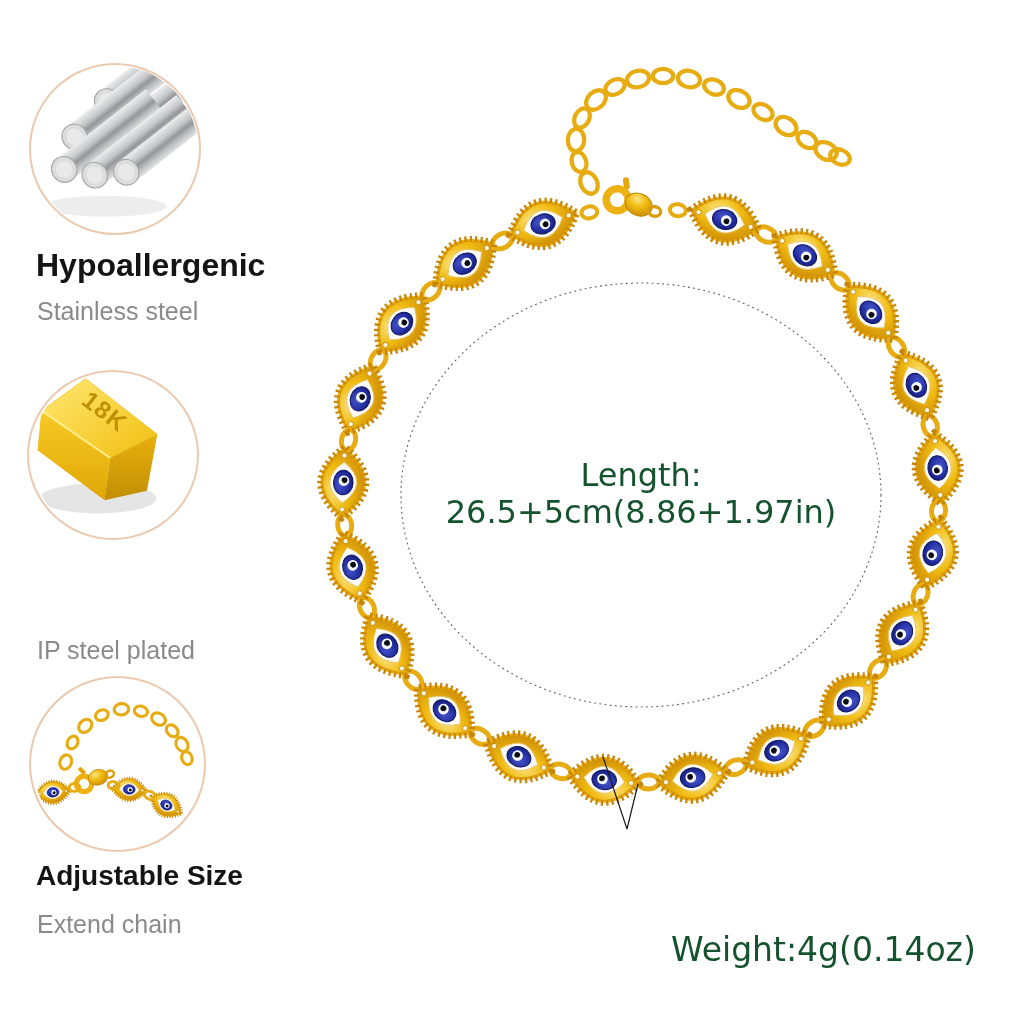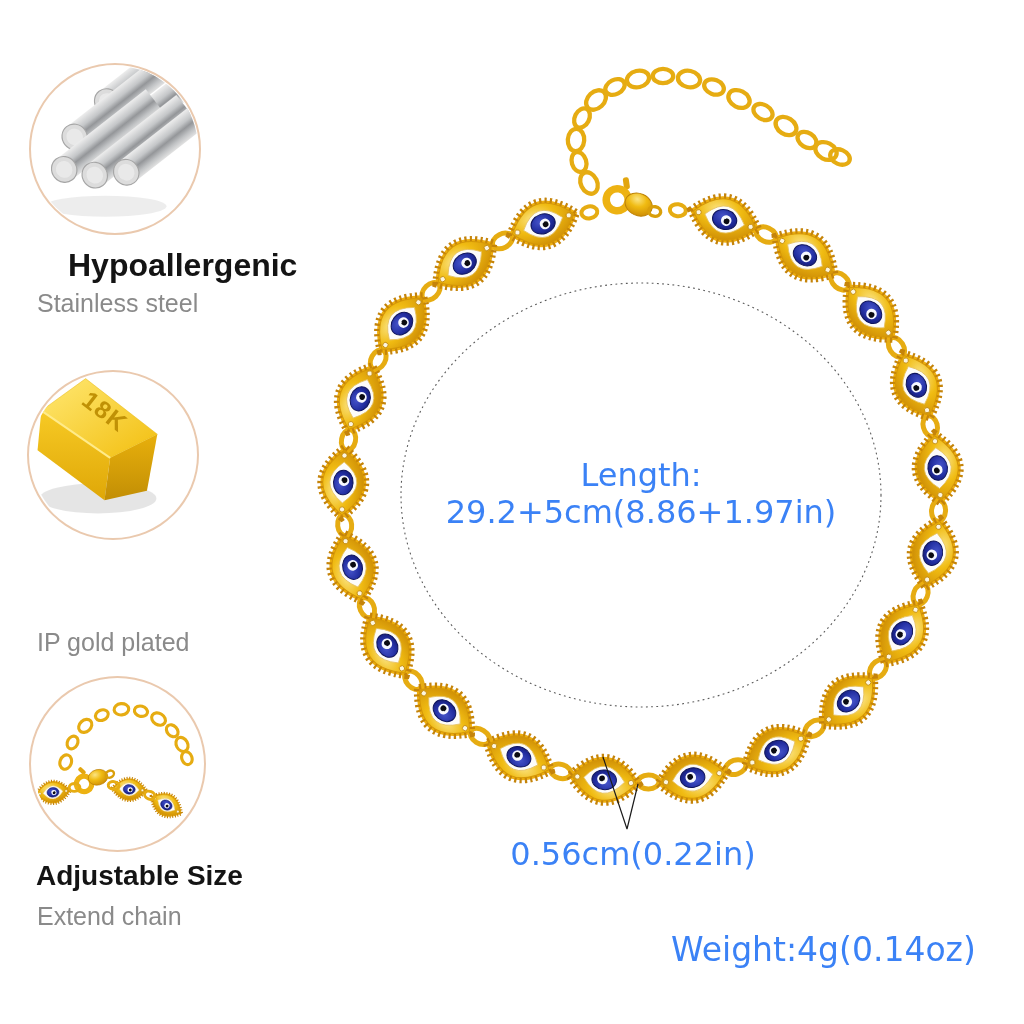--- a/index.html
+++ b/index.html
@@ -4,28 +4,28 @@
 <style>
   html,body{margin:0;padding:0;background:#fff;}
   .canvas{position:relative;width:1024px;height:1024px;background:#fff;overflow:hidden;
           font-family:"Liberation Sans",sans-serif;}
   .feature-circle{position:absolute;border-radius:50%;border:2px solid #EAC9AE;background:#fff;overflow:hidden;}
   .feature-circle svg{display:block;width:100%;height:100%;}
   #circle-steel{left:29px;top:63px;width:168px;height:168px;}
   #circle-gold{left:27px;top:370px;width:168px;height:166px;}
   #circle-mini{left:29px;top:676px;width:173px;height:172px;}
   .ft{position:absolute;font-weight:700;color:#141414;font-size:32px;line-height:36px;letter-spacing:0;}
-  .fs{position:absolute;font-weight:400;color:#8A8A8A;font-size:25px;}
-  #ft1{left:36px;top:247px;margin-left:32px;}
+  .fs{position:absolute;font-weight:400;color:#8A8A8A;font-size:25px;margin-top:8px;}
+  #ft1{left:36px;top:247px;}
   #fs1{left:37px;top:289px;}
   #ft2{left:36px;top:551px;width:245px;}
   #fs2{left:37px;top:628px;}
   #ft3{left:36px;top:858px;font-size:28px;}
   #fs3{left:37px;top:902px;}
-  .meas{position:absolute;color:#3b82f6;font-family:"DejaVu Sans",sans-serif;}
+  .meas{position:absolute;color:#14532d;font-family:"DejaVu Sans",sans-serif;}
   #length-annot{left:391px;top:457px;width:500px;text-align:center;font-size:32px;line-height:37px;}
   #linksize-annot{left:433px;top:835px;width:400px;text-align:center;font-size:32px;}
   #weight-annot{left:671px;top:930px;font-size:33px;}
   #bracelet{position:absolute;left:0;top:0;width:1024px;height:1024px;}
 </style>
 </head>
 <body>
 
 <div class="canvas">
 
@@ -113,21 +113,21 @@
         <g clip-path="url(#cg)">
           <ellipse cx="72" cy="134" rx="62" ry="16" fill="rgba(0,0,0,0.10)"></ellipse>
           <path d="M12,41 L85,91 L79,136 L8,83 Z" fill="url(#bl)"></path>
           <path d="M85,91 L135,66 L124,126 L79,136 Z" fill="url(#bf)"></path>
           <path d="M12,41 L59,7 L135,66 L85,91 Z" fill="url(#bt)" stroke="#E8B70D" stroke-width="0.5"></path>
           <path d="M12,41 L85,91" stroke="#FFEB8A" stroke-width="2.2" fill="none"></path>
           <text transform="translate(74 49) rotate(37.8)" font-size="26" font-weight="bold" fill="#C09106" text-anchor="middle" letter-spacing="1.5" font-family="&quot;Liberation Sans&quot;, sans-serif">18K</text>
         </g>
       </svg>
   </div>
-  <div class="fs" id="fs2">IP gold plated</div>
+  <div class="fs" id="fs2">IP steel plated</div>
 
   <div class="feature-circle" id="circle-mini">
     <svg id="icon-mini" viewBox="0 0 176 176">
         <defs>
           <clipPath id="cm">
             <circle cx="88" cy="88" r="86"></circle>
           </clipPath>
         </defs>
         <g clip-path="url(#cm)">
           <ellipse cx="0" cy="0" rx="7.5" ry="5.8" transform="translate(35 86) rotate(-70.70995378081128)" fill="none" stroke="#E6AC12" stroke-width="3.2"></ellipse>
@@ -455,17 +455,16 @@
         <rect x="-4" y="-25" width="6" height="12" rx="2.5" fill="#E2A60F" transform="rotate(-18)"></rect>
         <circle cx="-13" cy="0" r="11" fill="none" stroke="#EDB212" stroke-width="7.5"></circle>
         <ellipse cx="9" cy="1" rx="14" ry="11" fill="url(#gl)" stroke="#BD8206" stroke-width="1" transform="rotate(14 9 1)"></ellipse>
         <ellipse cx="26" cy="5" rx="6" ry="4.8" fill="none" stroke="#D99F0A" stroke-width="3.4"></ellipse>
       </g>
       <path d="M603,757 L627,829 M638,784 L627,829" fill="none" stroke="#1A1A1A" stroke-width="1.2"></path>
     </svg>
 
   <div class="meas" id="length-annot">
     <div>Length:</div>
-    <div>29.2+5cm(8.86+1.97in)</div>
+    <div>26.5+5cm(8.86+1.97in)</div>
   </div>
-  <div class="meas" id="linksize-annot">0.56cm(0.22in)</div>
   <div class="meas" id="weight-annot">Weight:4g(0.14oz)</div>
 </div>
 
 </body></html>

